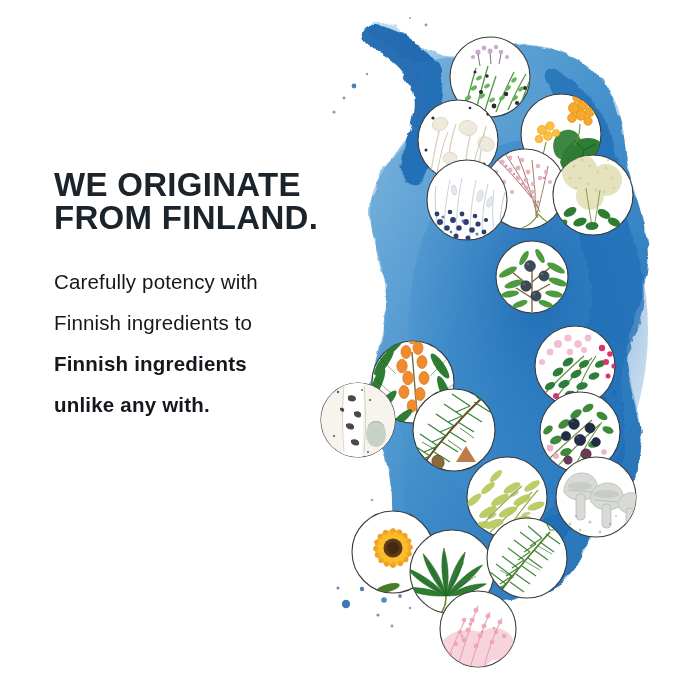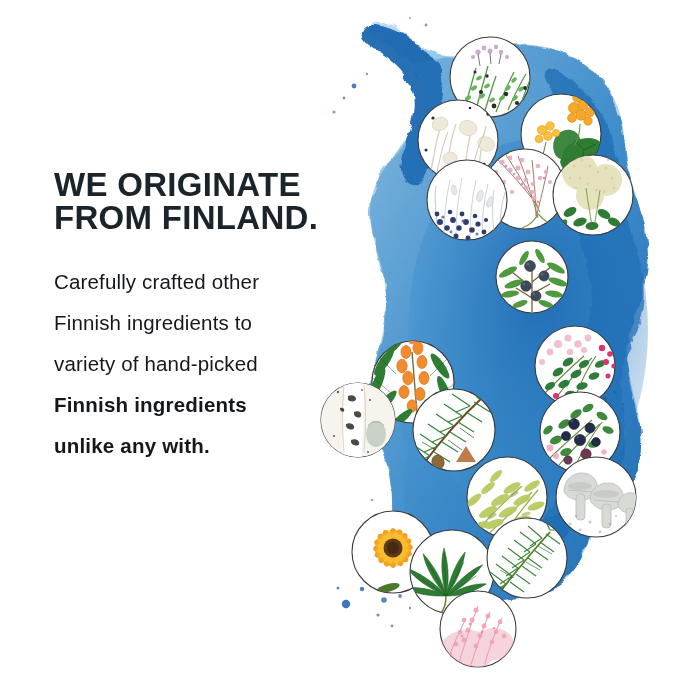--- a/index.html
+++ b/index.html
@@ -69,23 +69,22 @@
 </head>
 <body>
 
 <div id="poster">
 
   <div class="text-block">
     <h1 class="headline">WE ORIGINATE
 FROM FINLAND.</h1>
 
     <div class="body-copy">
-      <span class="body-line">Carefully crafted other</span>
+      <span class="body-line">Carefully potency with</span>
       <span class="body-line">Finnish ingredients to</span>
-      <span class="body-line">variety of hand-picked</span>
       <span class="body-line bold">Finnish ingredients</span>
       <span class="body-line bold">unlike any with.</span>
     </div>
   </div>
 
   <div id="artwork">
     <svg viewBox="0 0 361 679" xmlns="http://www.w3.org/2000/svg">
       <defs>
 
         <linearGradient id="wcGrad" x1="0" y1="0" x2="1" y2="1">

